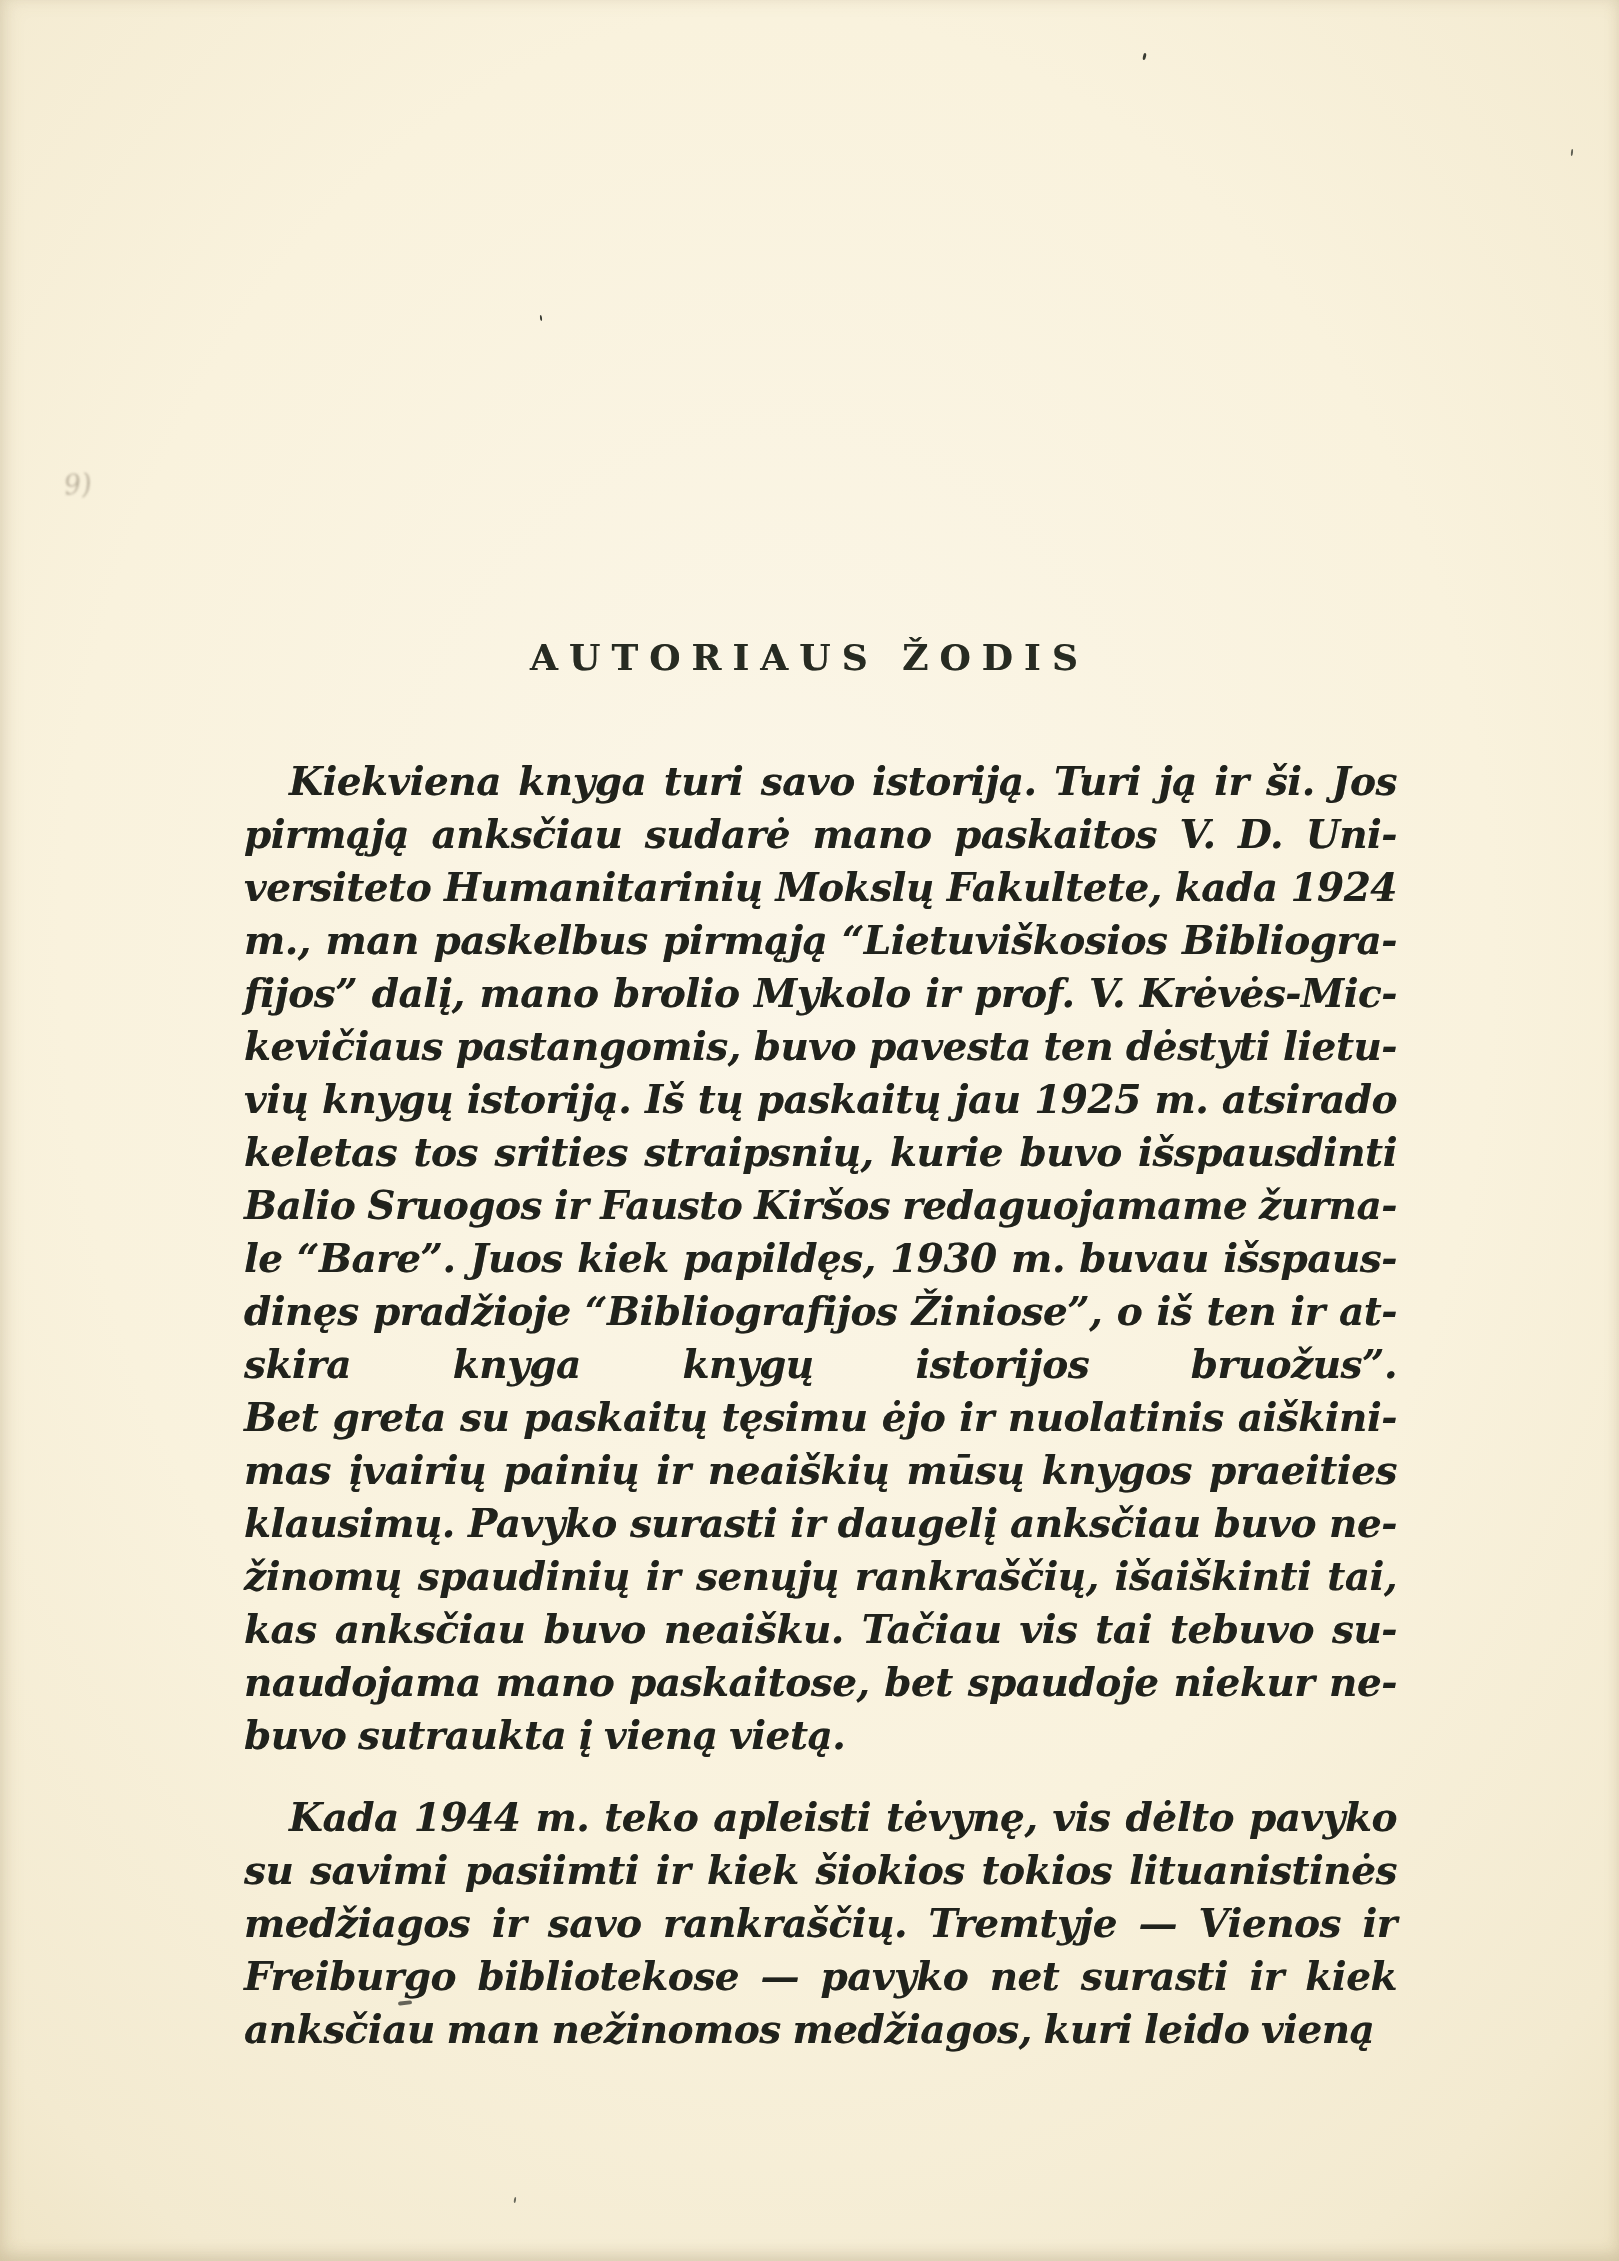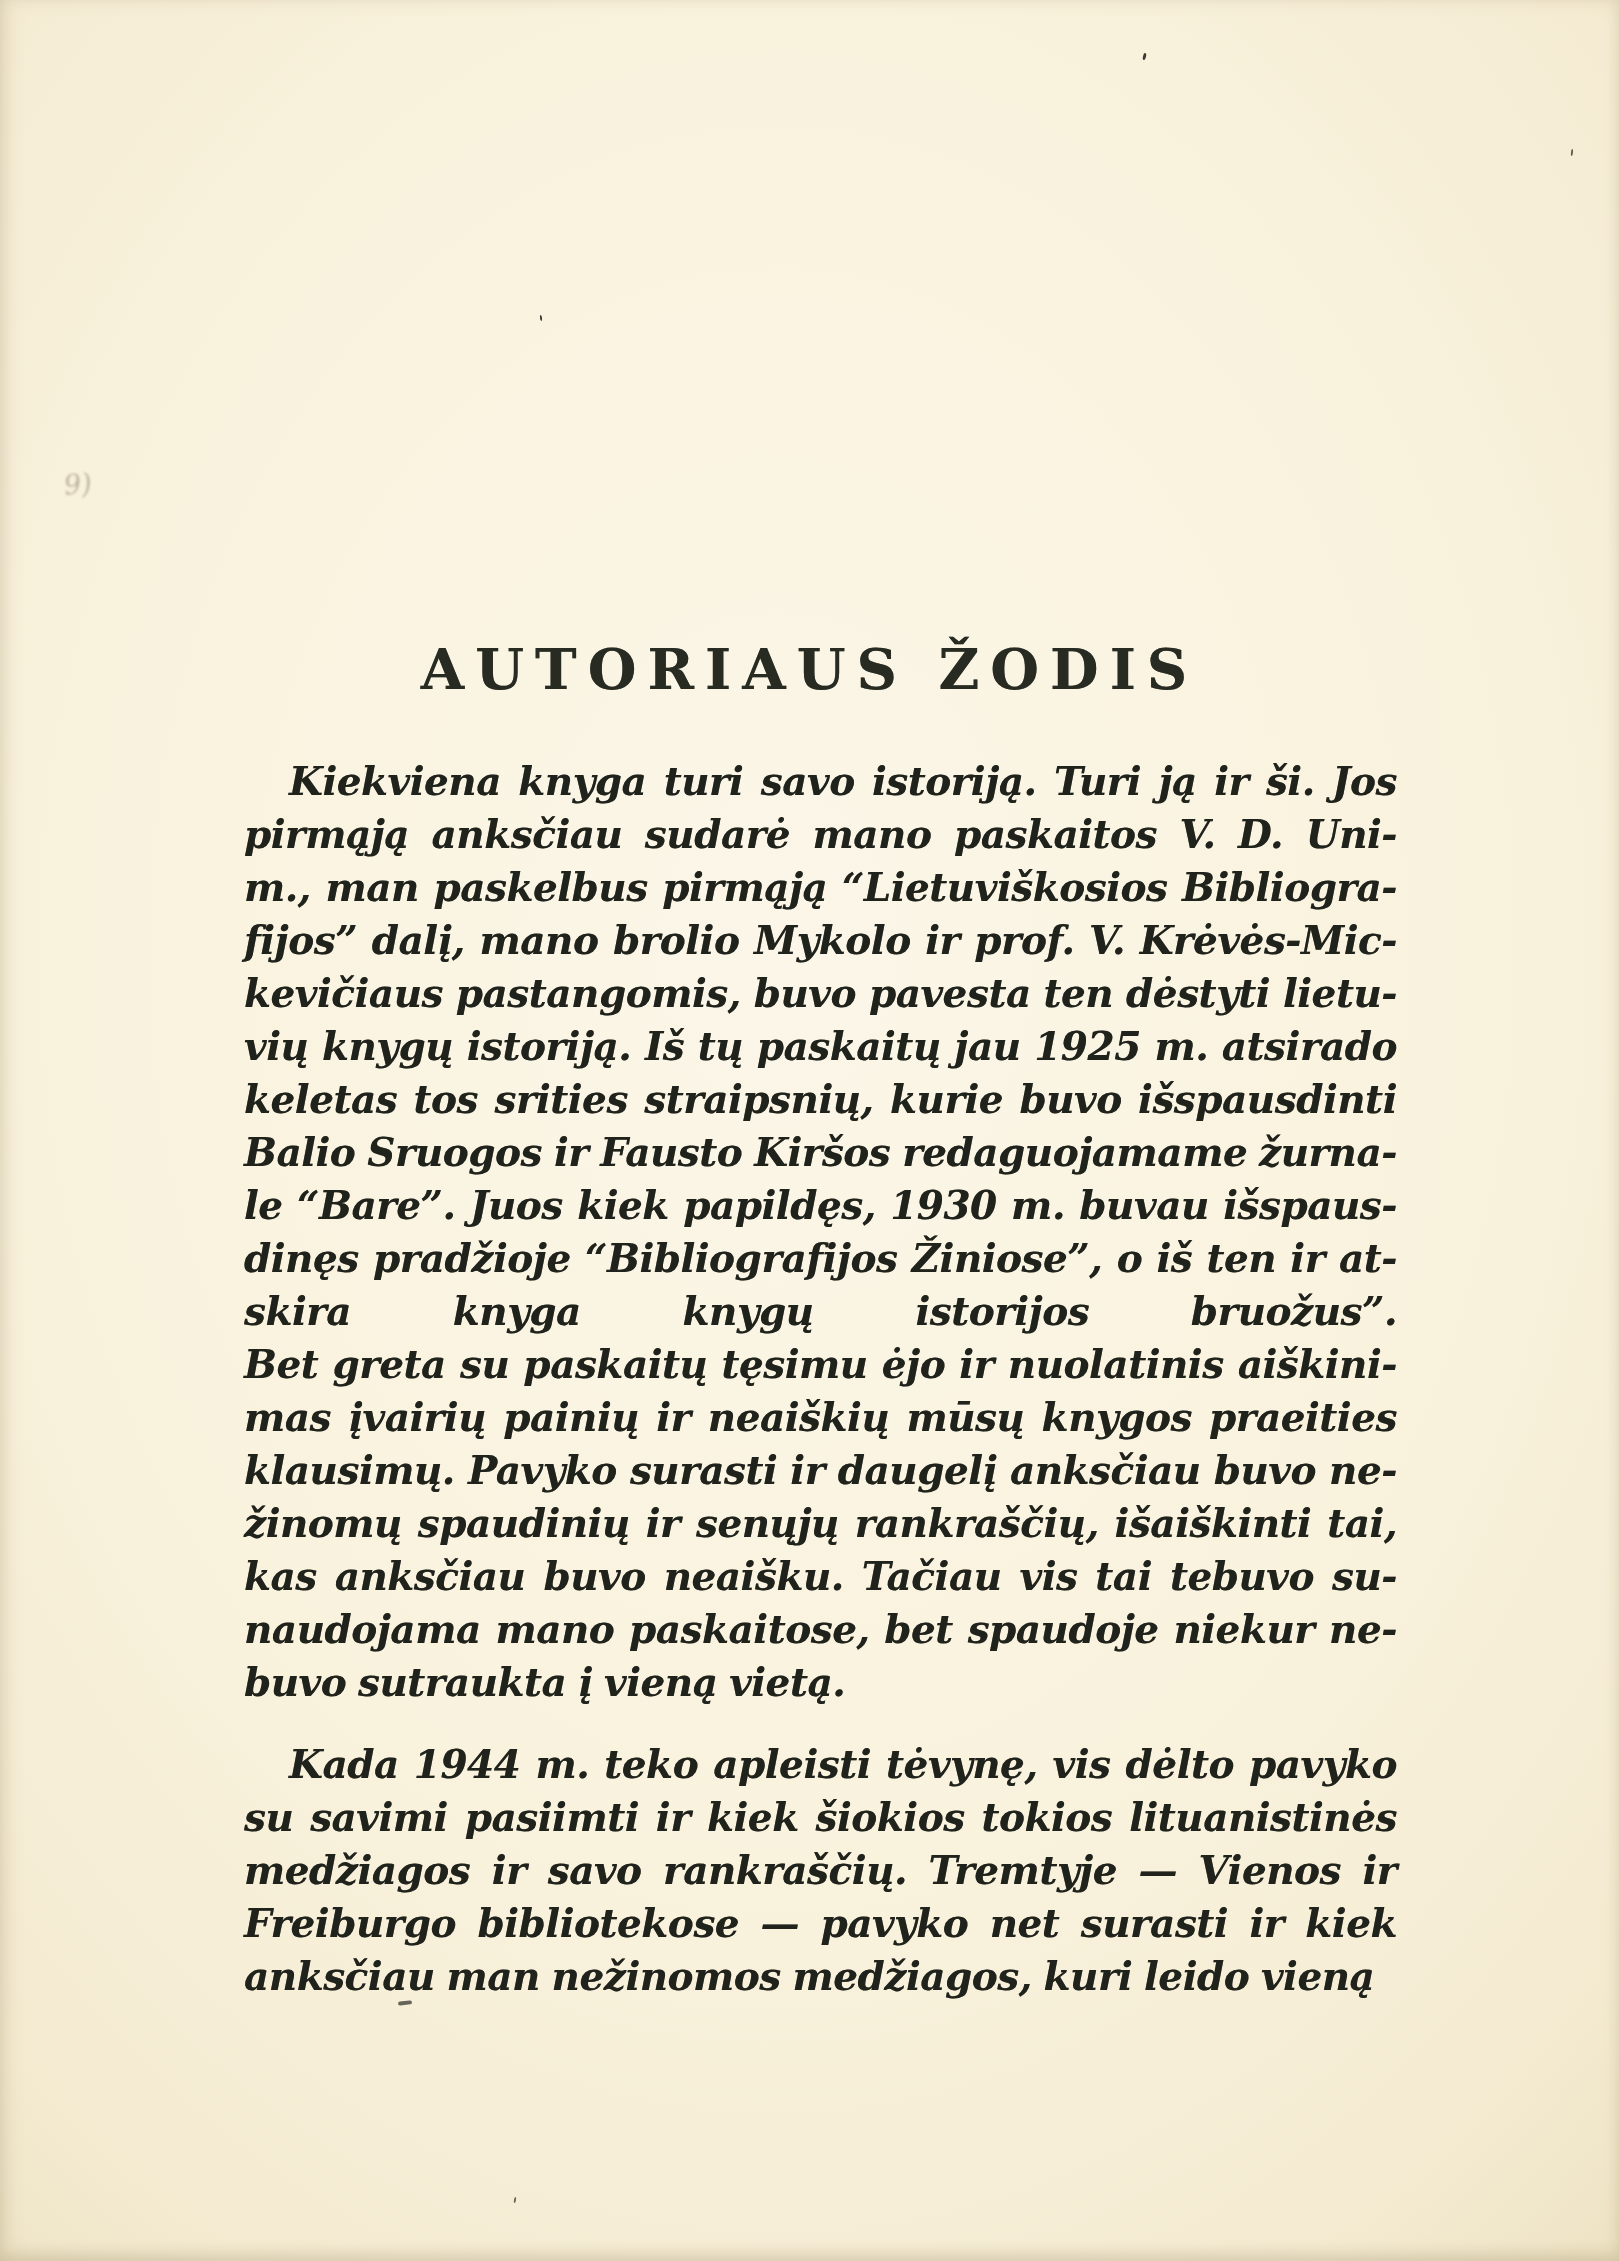--- a/index.html
+++ b/index.html
@@ -20,21 +20,21 @@
   .title {
     position: absolute;
     left: 0;
     top: 636px;
     width: 1619px;
     margin: 0;
     text-align: center;
     font-family: "DejaVu Serif", "Liberation Serif", serif;
     font-weight: 700;
     font-style: normal;
-    font-size: 56px;
+    font-size: 36px;
     letter-spacing: 11px;
     color: #272b22;
     text-shadow: 0 0 0.5px rgba(39,43,34,0.55);
   }
   .body-text {
     position: absolute;
     left: 228px;
     top: 739px;
     width: 1185px;
     color: #20221c;
@@ -111,20 +111,28 @@
           <span>pirmąją</span>
           <span>anksčiau</span>
           <span>sudarė</span>
           <span>mano</span>
           <span>paskaitos</span>
           <span>V.</span>
           <span>D.</span>
           <span>Uni-</span>
         </div>
         <div class="line">
+          <span>versiteto</span>
+          <span>Humanitarinių</span>
+          <span>Mokslų</span>
+          <span>Fakultete,</span>
+          <span>kada</span>
+          <span>1924</span>
+        </div>
+        <div class="line">
           <span>m.,</span>
           <span>man</span>
           <span>paskelbus</span>
           <span>pirmąją</span>
           <span>“Lietuviškosios</span>
           <span>Bibliogra-</span>
         </div>
         <div class="line">
           <span>fijos”</span>
           <span>dalį,</span>

